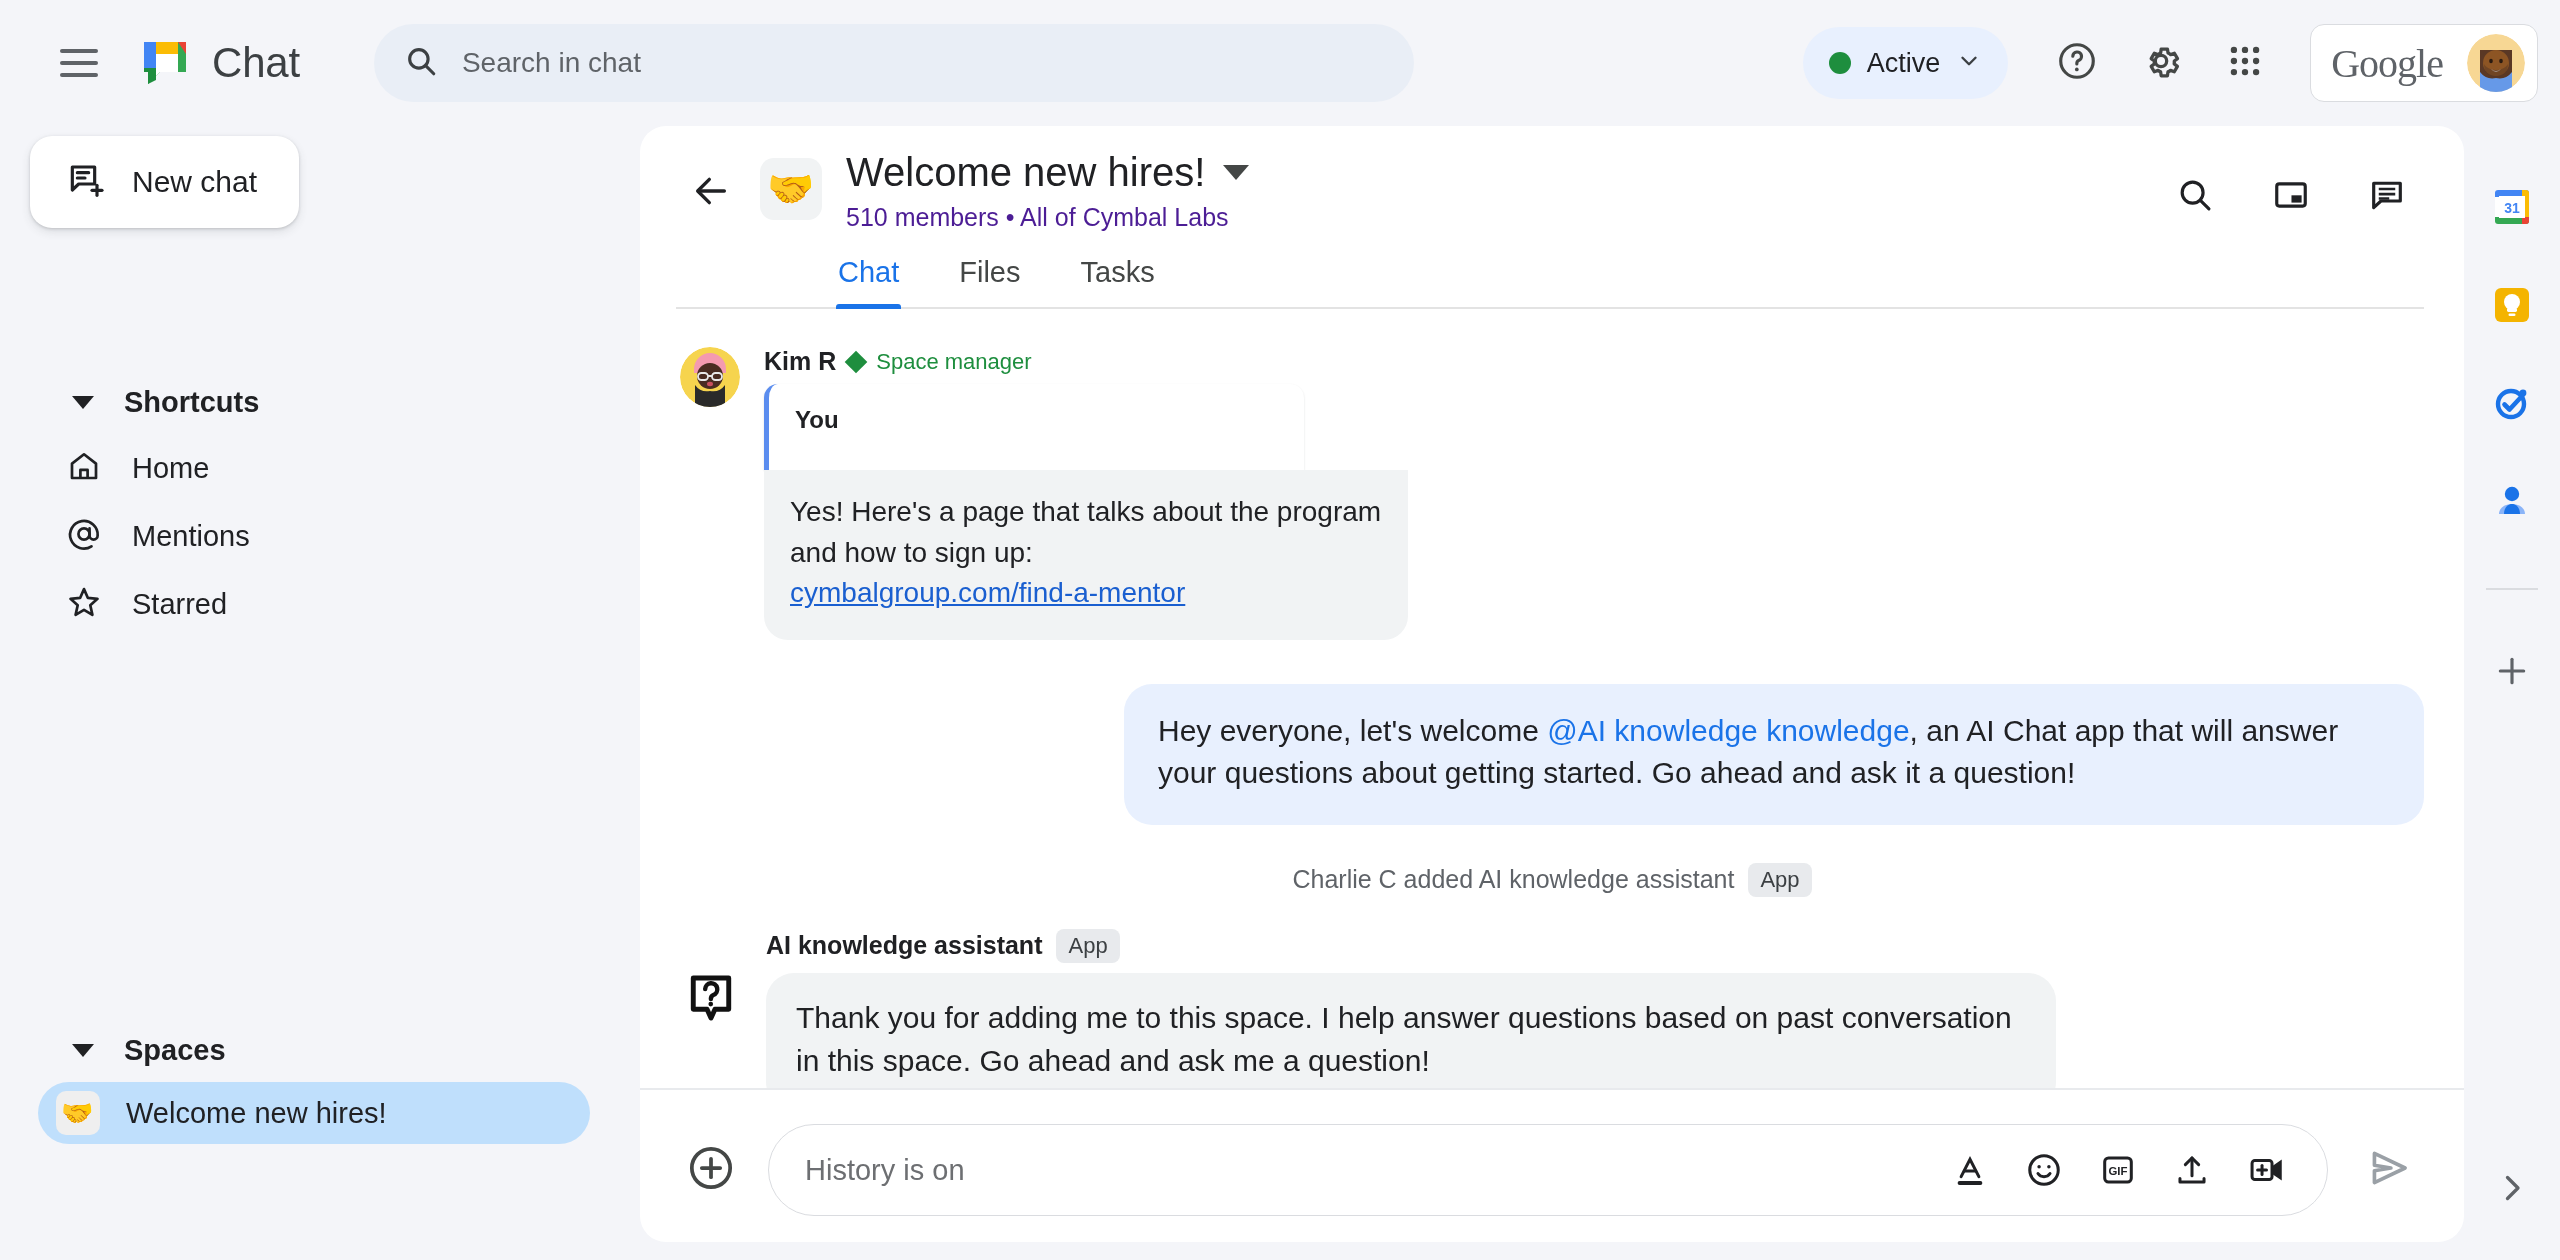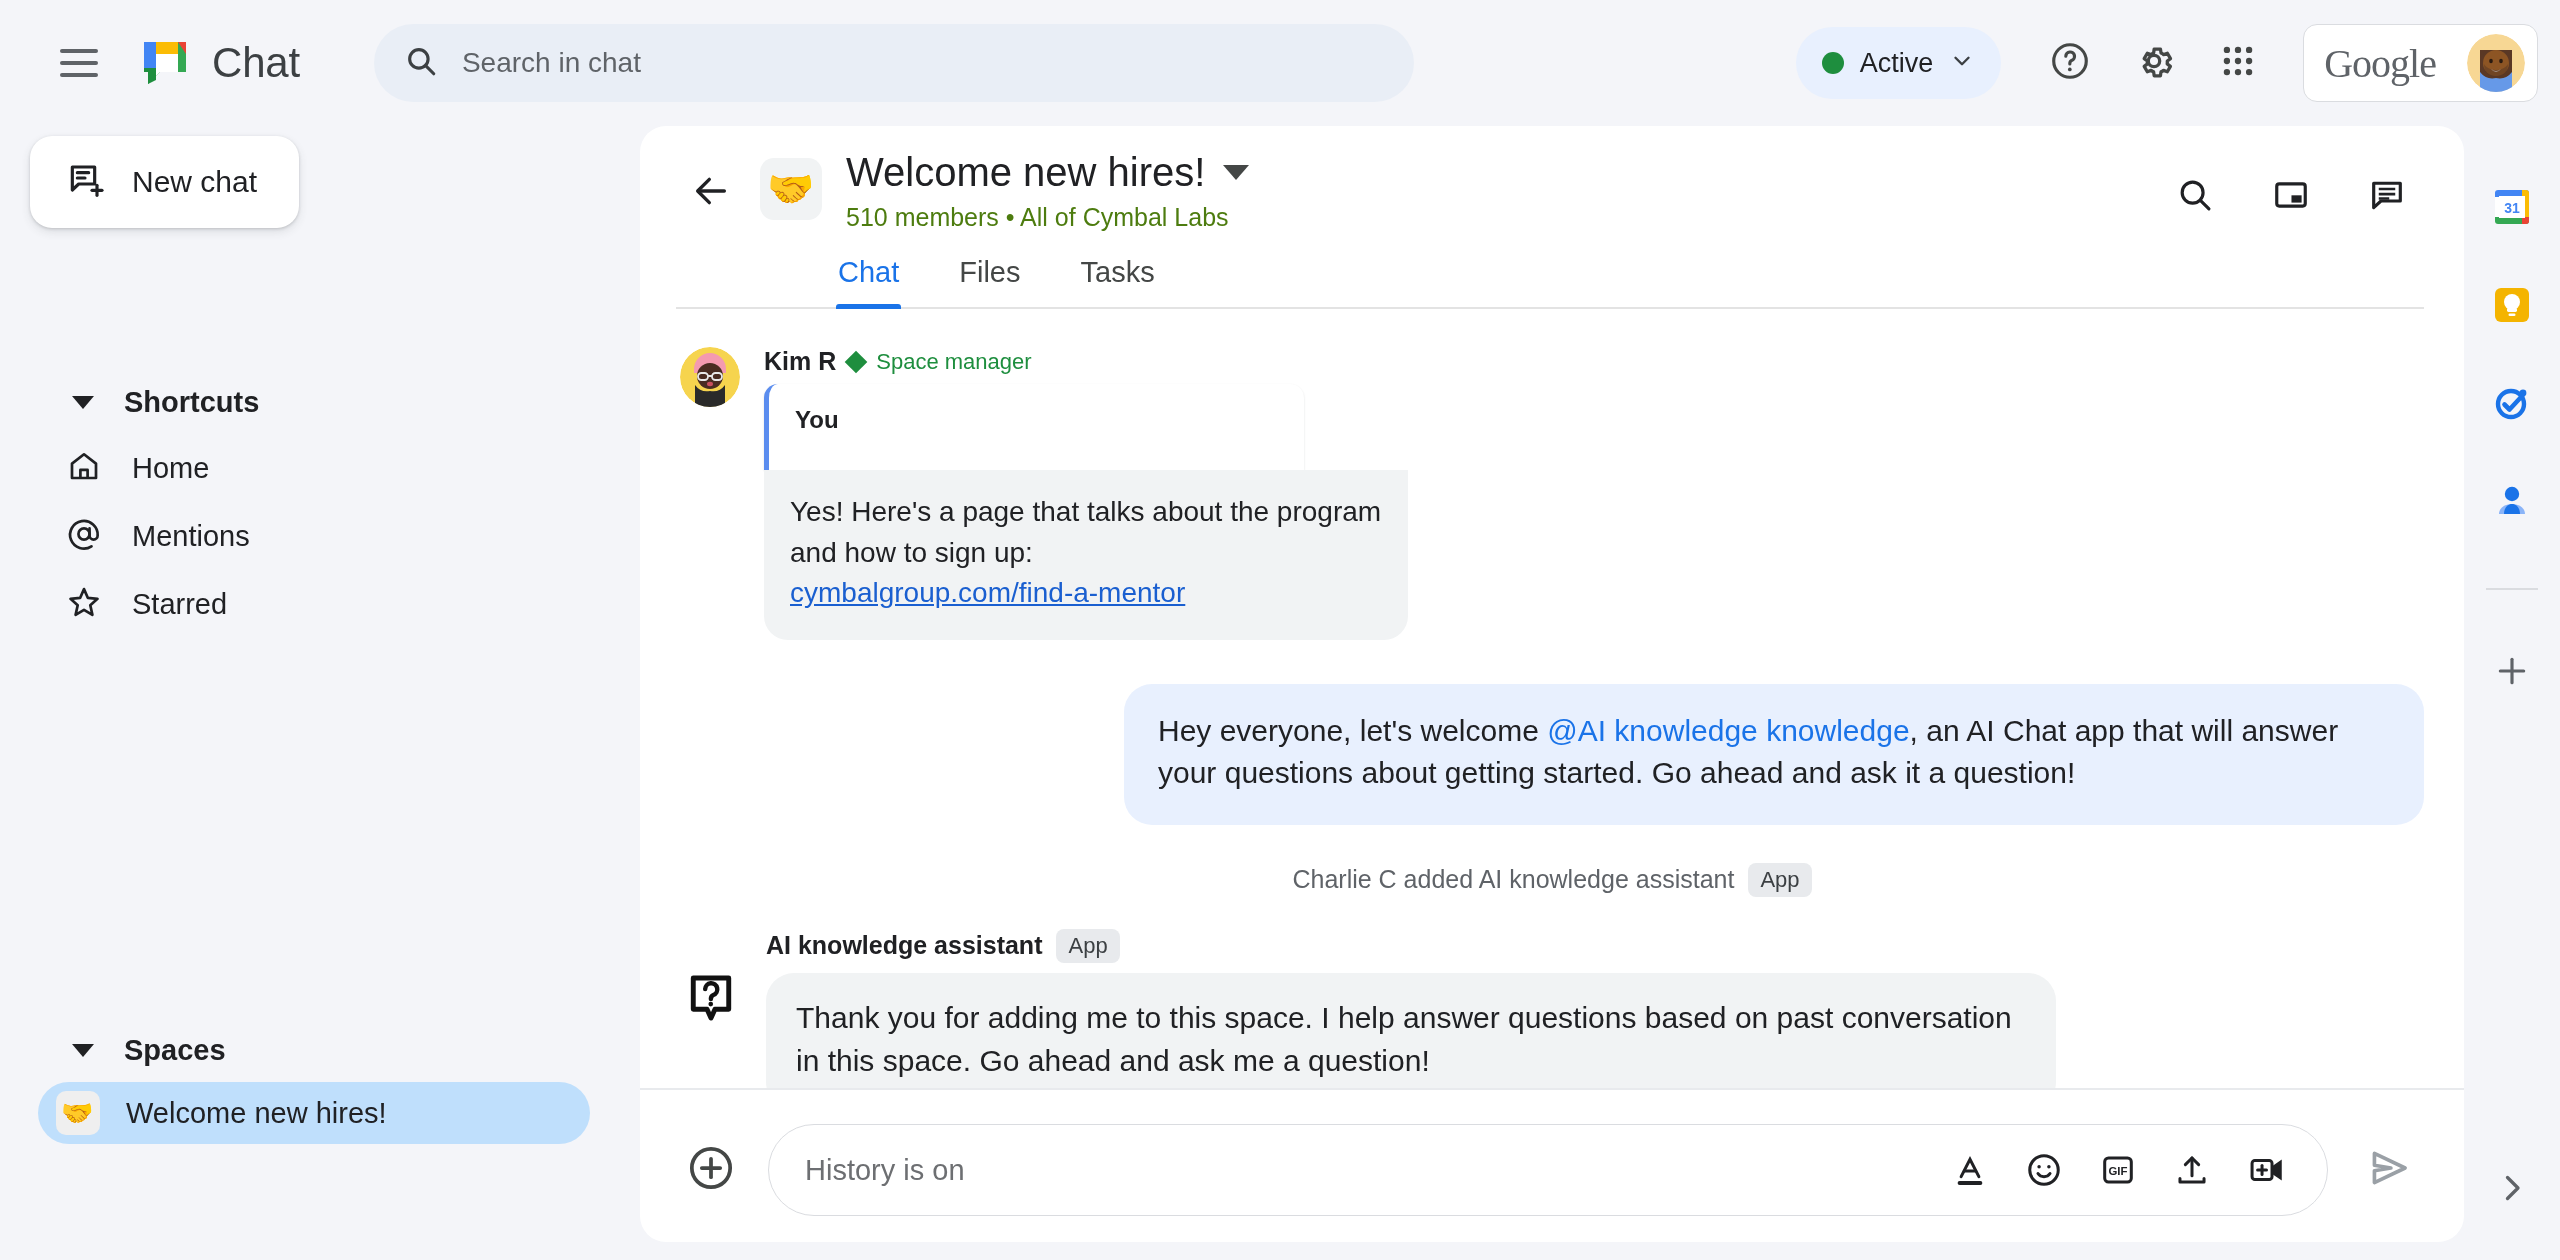--- a/index.html
+++ b/index.html
@@ -39,21 +39,21 @@
     height: 72px; background:#e8f0fe; border-radius: 36px;
     display:flex; align-items:center; gap:16px; padding: 0 26px; cursor:pointer;
     margin-right: 22px;
   }
   .status-dot { width:22px; height:22px; border-radius:50%; background:#1e8e3e; }
   .status-label { font-size: 27px; color: #202124; }
   .icon-btn { width: 74px; height: 74px; border-radius:50%; display:flex; align-items:center; justify-content:center; cursor:pointer; }
   .gbox {
     margin-left: 18px; height: 78px; min-width: 180px;
     border: 1px solid #dadce0; border-radius: 14px; background:#fff;
-    display:flex; align-items:center; gap: 31px; padding: 0 12px 0 20px; cursor:pointer;
+    display:flex; align-items:center; gap: 24px; padding: 0 12px 0 20px; cursor:pointer;
   }
   .gword { font-size: 40px; color:#5f6368; letter-spacing:-1px; font-family:"Liberation Serif", serif; }
   .avatar-top { width: 58px; height: 58px; border-radius:50%; overflow:hidden; }
 
   
   .body { flex:1; display:flex; min-height:0; }
 
   
   .sidebar { width: 640px; flex:0 0 640px; background:#f4f5f9; position:relative; padding-top: 4px; }
   .newchat {
@@ -89,21 +89,21 @@
   }
 
   .space-header { padding: 24px 40px 0 36px; }
   .sh-row { display:flex; align-items:flex-start; gap: 0; }
   .back-btn { width: 70px;height:70px;border-radius:50%;display:flex;align-items:center;justify-content:center;cursor:pointer;margin-top:8px; }
   .sh-avatar { width: 62px;height:62px;border-radius:14px;background:#f1f3f4;display:flex;align-items:center;justify-content:center;font-size:38px;margin: 8px 24px 0 14px; }
   .sh-text { flex:1; min-width:0; }
   .sh-title-row { display:flex; align-items:center; gap: 18px; }
   .sh-title { font-size: 40px; color:#202124; }
   .chev-down { width:0;height:0;border-left:13px solid transparent;border-right:13px solid transparent;border-top:15px solid #444746; cursor:pointer; }
-  .sh-sub { font-size: 25px; color:#4d7c0f; margin-top: 8px; }
+  .sh-sub { font-size: 25px; color:#4c1d95; margin-top: 8px; }
   .sh-actions { display:flex; align-items:center; gap: 22px; margin-top: 10px; }
 
   .tabs { display:flex; gap: 0; padding-left: 132px; margin-top: 22px; border-bottom: 2px solid #e3e3e3; }
   .tab { padding: 0 30px 18px 30px; font-size: 29px; color:#444746; cursor:pointer; position:relative; }
   .tab.active { color:#1a73e8; }
   .tab.active::after { content:""; position:absolute; left: 28px; right: 28px; bottom:-2px; height: 5px; background:#1a73e8; border-radius:3px 3px 0 0; }
 
   
   .messages { flex:1; min-height:0; overflow:hidden; padding: 38px 40px 0 40px; position:relative; }
 

